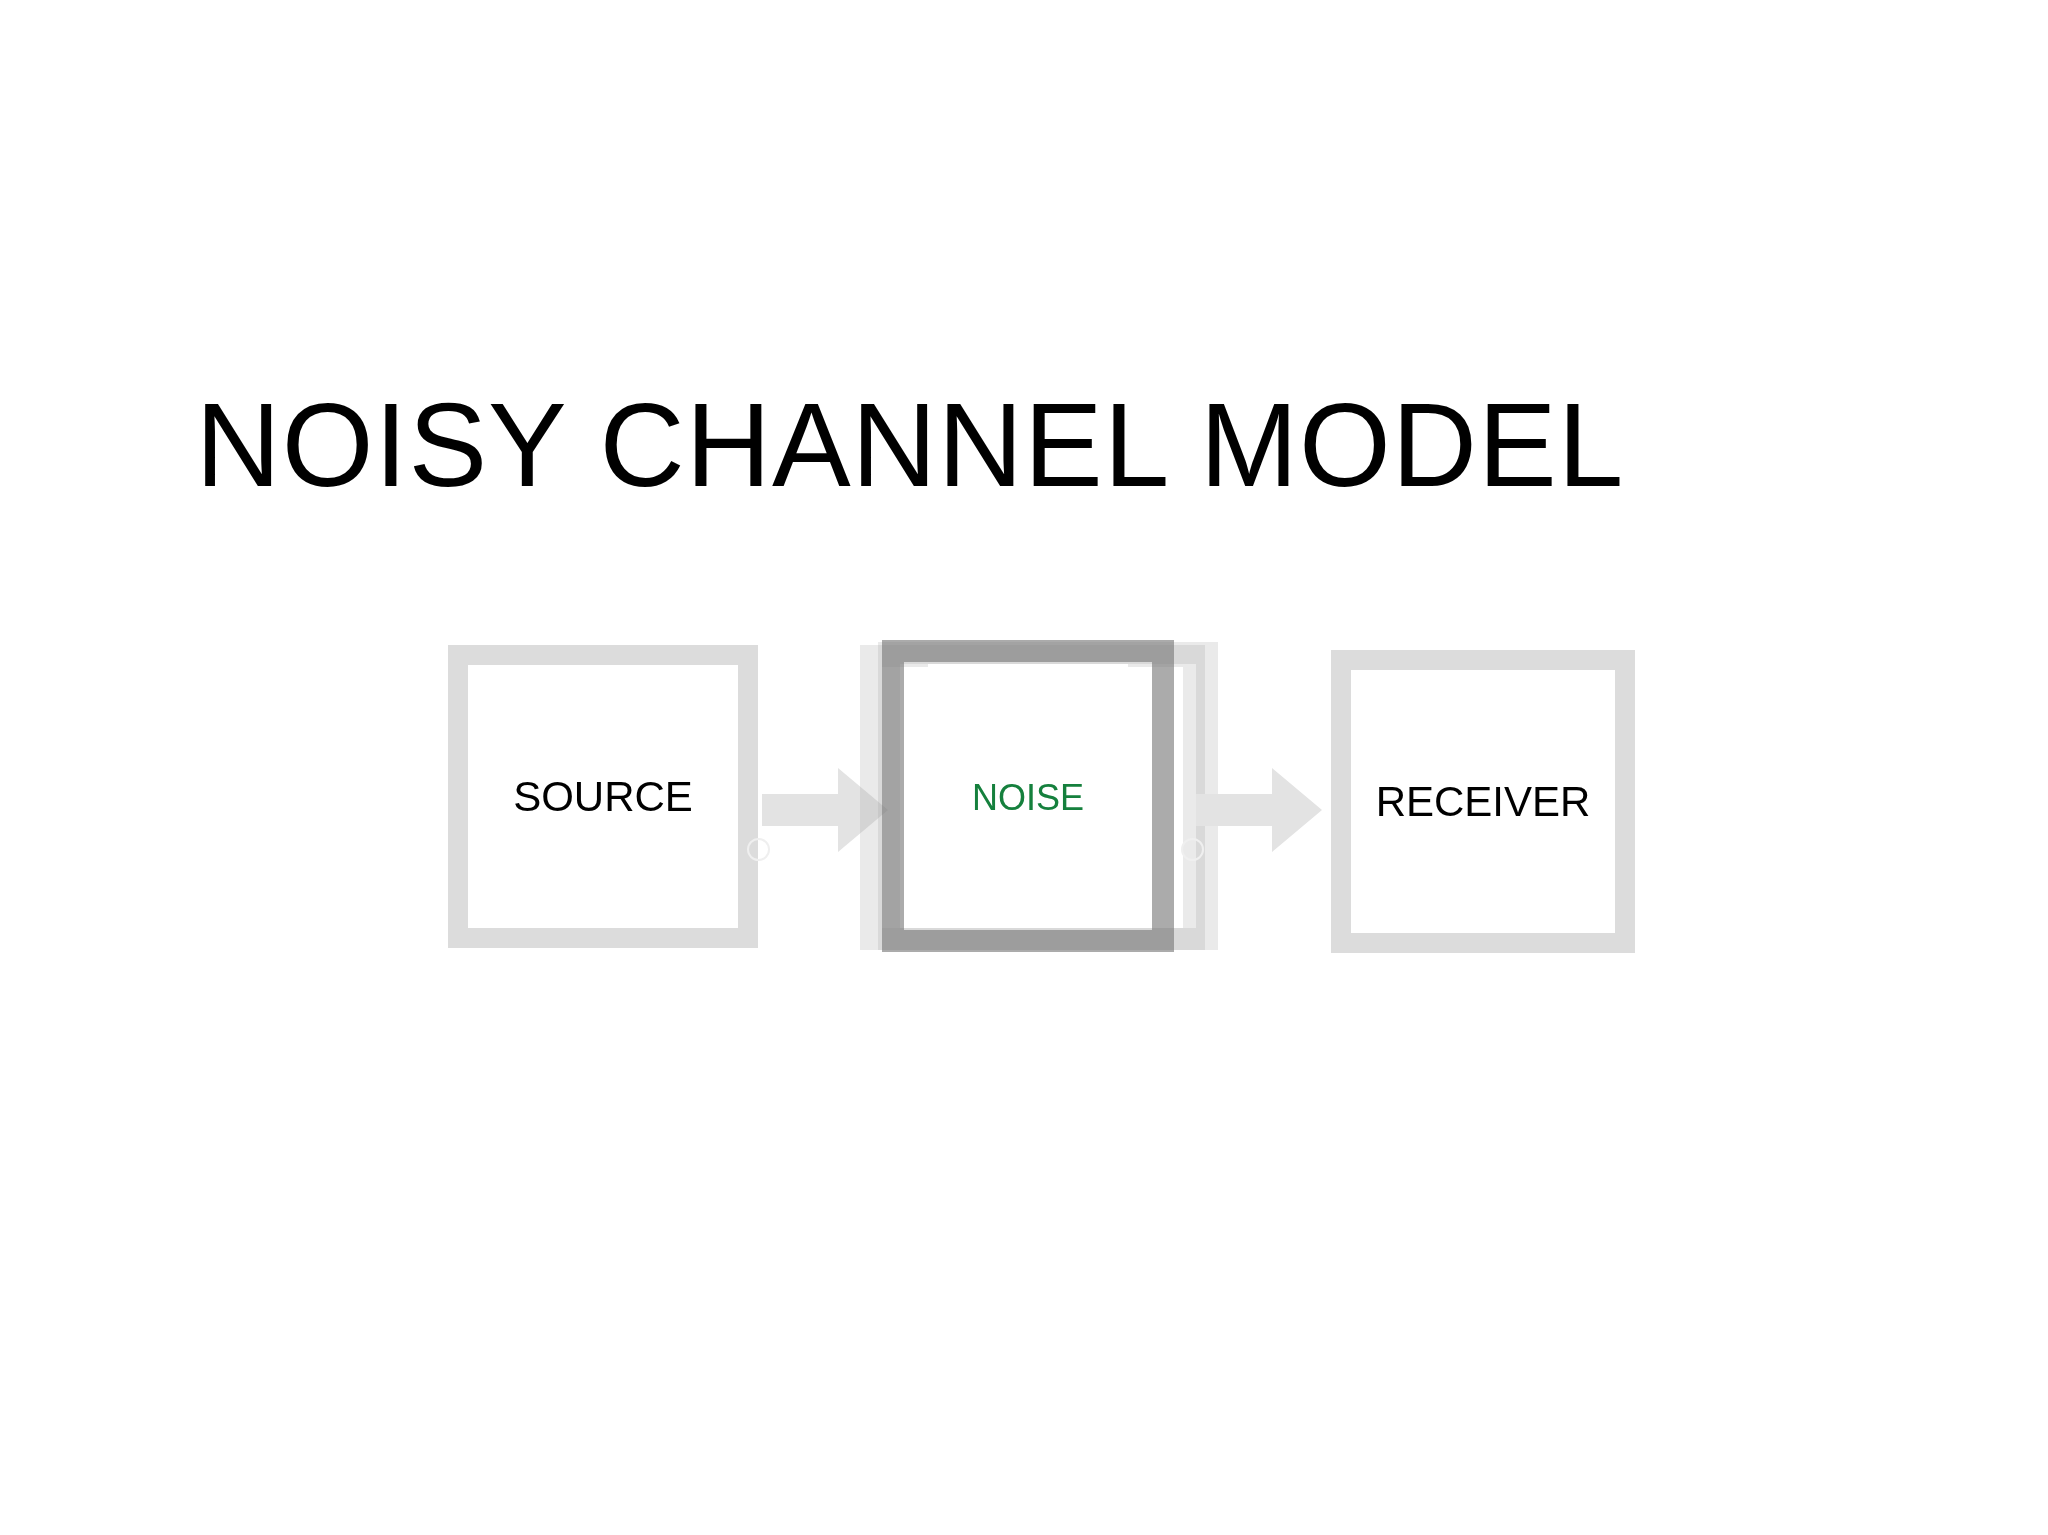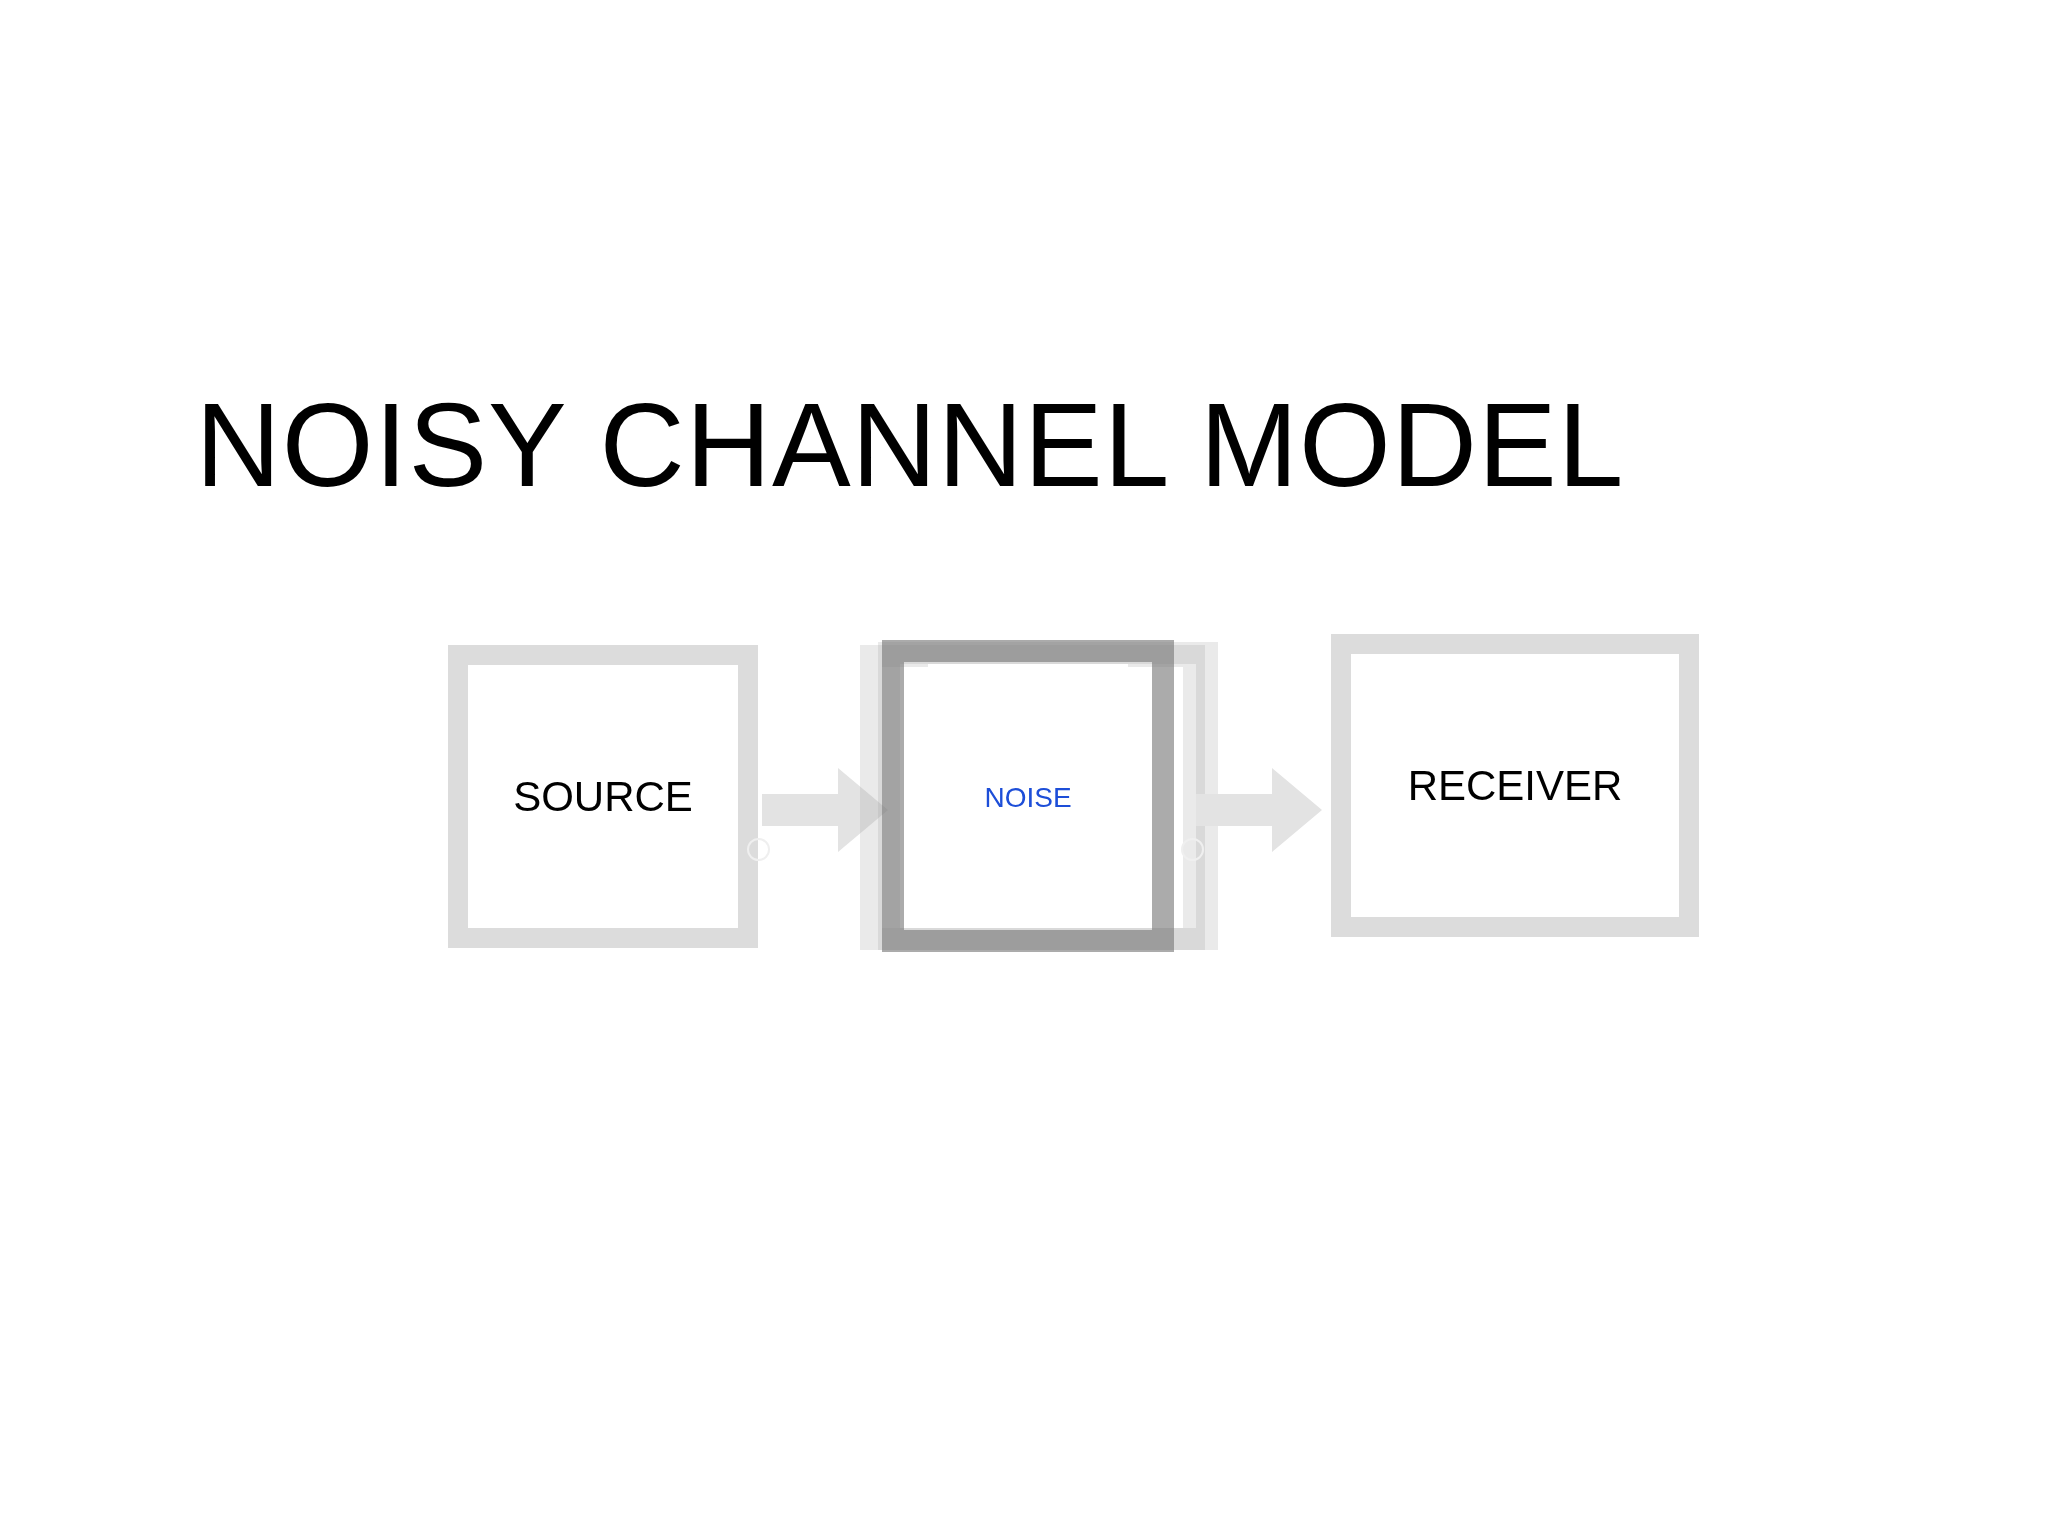--- a/index.html
+++ b/index.html
@@ -46,21 +46,21 @@
   }
 
   
   .proc-box {
     position: absolute;
     box-sizing: border-box;
     background: #ffffff;
     border: 20px solid #dcdcdc;
   }
   #source-box  { left: 448px;  top: 645px; width: 310px; height: 303px; }
-  #receiver-box{ left: 1331px; top: 634px; width: 368px; height: 303px; }
+  #receiver-box{ left: 1331px; top: 650px; width: 304px; height: 303px; }
 
   .proc-label {
     position: absolute;
     left: 0;
     width: 100%;
     top: 50%;
     transform: translateY(-50%);
     text-align: center;
     font-family: "Liberation Sans", sans-serif;
     font-size: 42px;
@@ -104,23 +104,23 @@
     background: #ffffff;
   }
   #noise-label {
     position: absolute;
     left: 22px;
     width: 292px;
     top: 50%;
     transform: translateY(-50%);
     text-align: center;
     font-family: "Liberation Sans", sans-serif;
-    font-size: 28px;
+    font-size: 36px;
     font-weight: 400;
-    color: #1d4ed8;
+    color: #15803d;
     white-space: nowrap;
   }
 
   
   .block-arrow {
     position: absolute;
     top: 768px;
     width: 126px;
     height: 84px;
   }

